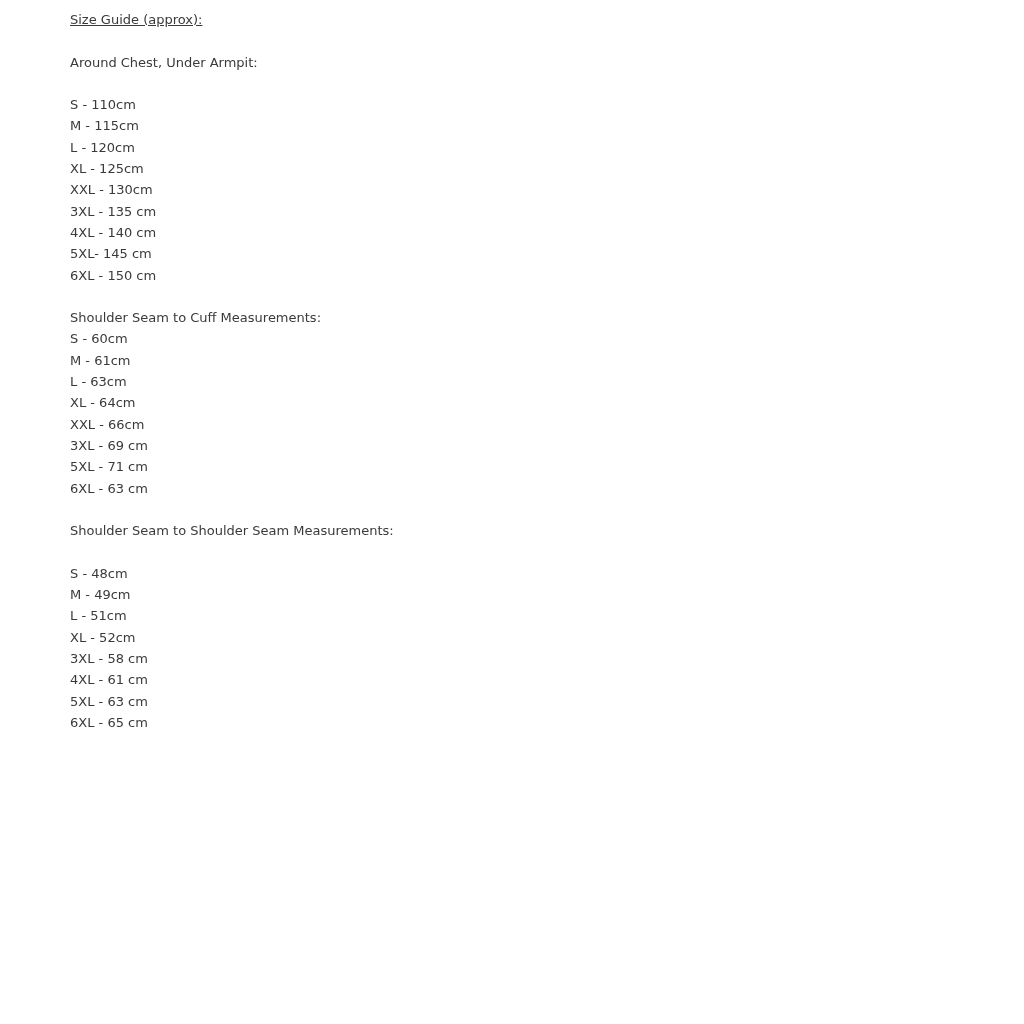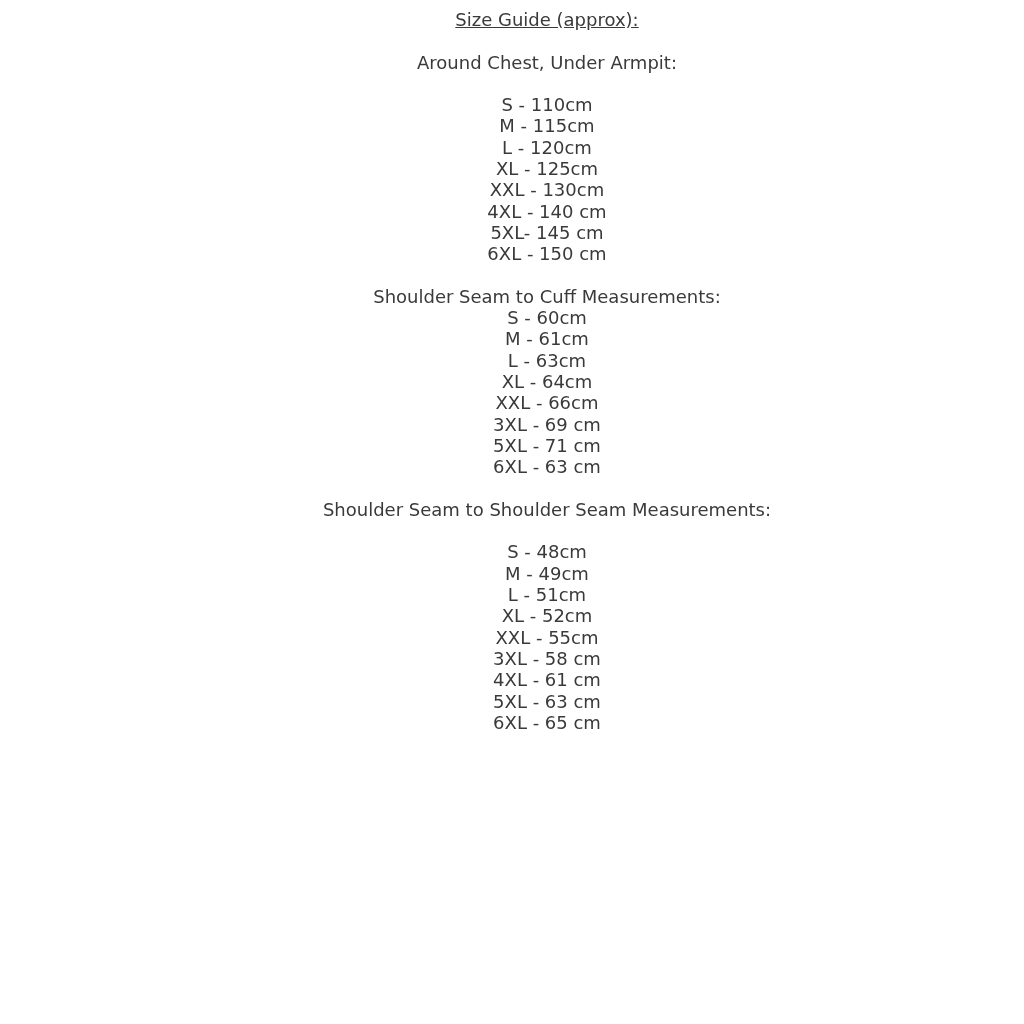--- a/index.html
+++ b/index.html
@@ -6,23 +6,23 @@
     margin: 0;
     padding: 0;
     background: #ffffff;
   }
   .doc {
     width: 1024px;
     height: 1024px;
     box-sizing: border-box;
     padding-top: 9px;
     padding-left: 70px; 
-    text-align: center;
+    text-align: left;
     font-family: "DejaVu Sans", "Liberation Sans", sans-serif;
-    font-size: 18px;
+    font-size: 13px;
     line-height: 21.3px;
     color: #3a3a3a;
     overflow: hidden;
   }
   .page-title {
     text-decoration: underline;
     margin-bottom: 21.3px; 
   }
   .section {
     margin-bottom: 21.3px; 
@@ -42,20 +42,21 @@
 
   <div>
   <div class="section">
     <div class="section-heading gap-after">Around Chest, Under Armpit:</div>
     <div class="size-list">
           <div class="size-entry">S - 110cm</div>
           <div class="size-entry">M - 115cm</div>
           <div class="size-entry">L - 120cm</div>
           <div class="size-entry">XL - 125cm</div>
           <div class="size-entry">XXL - 130cm</div>
+          <div class="size-entry">3XL - 135 cm</div>
           <div class="size-entry">4XL - 140 cm</div>
           <div class="size-entry">5XL- 145 cm</div>
           <div class="size-entry">6XL - 150 cm</div>
         </div>
   </div>
 
   <div class="section">
     <div class="section-heading">Shoulder Seam to Cuff Measurements:</div>
     <div class="size-list">
           <div class="size-entry">S - 60cm</div>
@@ -69,21 +70,20 @@
         </div>
   </div>
 
   <div class="section">
     <div class="section-heading gap-after">Shoulder Seam to Shoulder Seam Measurements:</div>
     <div class="size-list">
           <div class="size-entry">S - 48cm</div>
           <div class="size-entry">M - 49cm</div>
           <div class="size-entry">L - 51cm</div>
           <div class="size-entry">XL - 52cm</div>
-          <div class="size-entry">XXL - 55cm</div>
           <div class="size-entry">3XL - 58 cm</div>
           <div class="size-entry">4XL - 61 cm</div>
           <div class="size-entry">5XL - 63 cm</div>
           <div class="size-entry">6XL - 65 cm</div>
         </div>
   </div>
 
 </div>
 </div>
 

